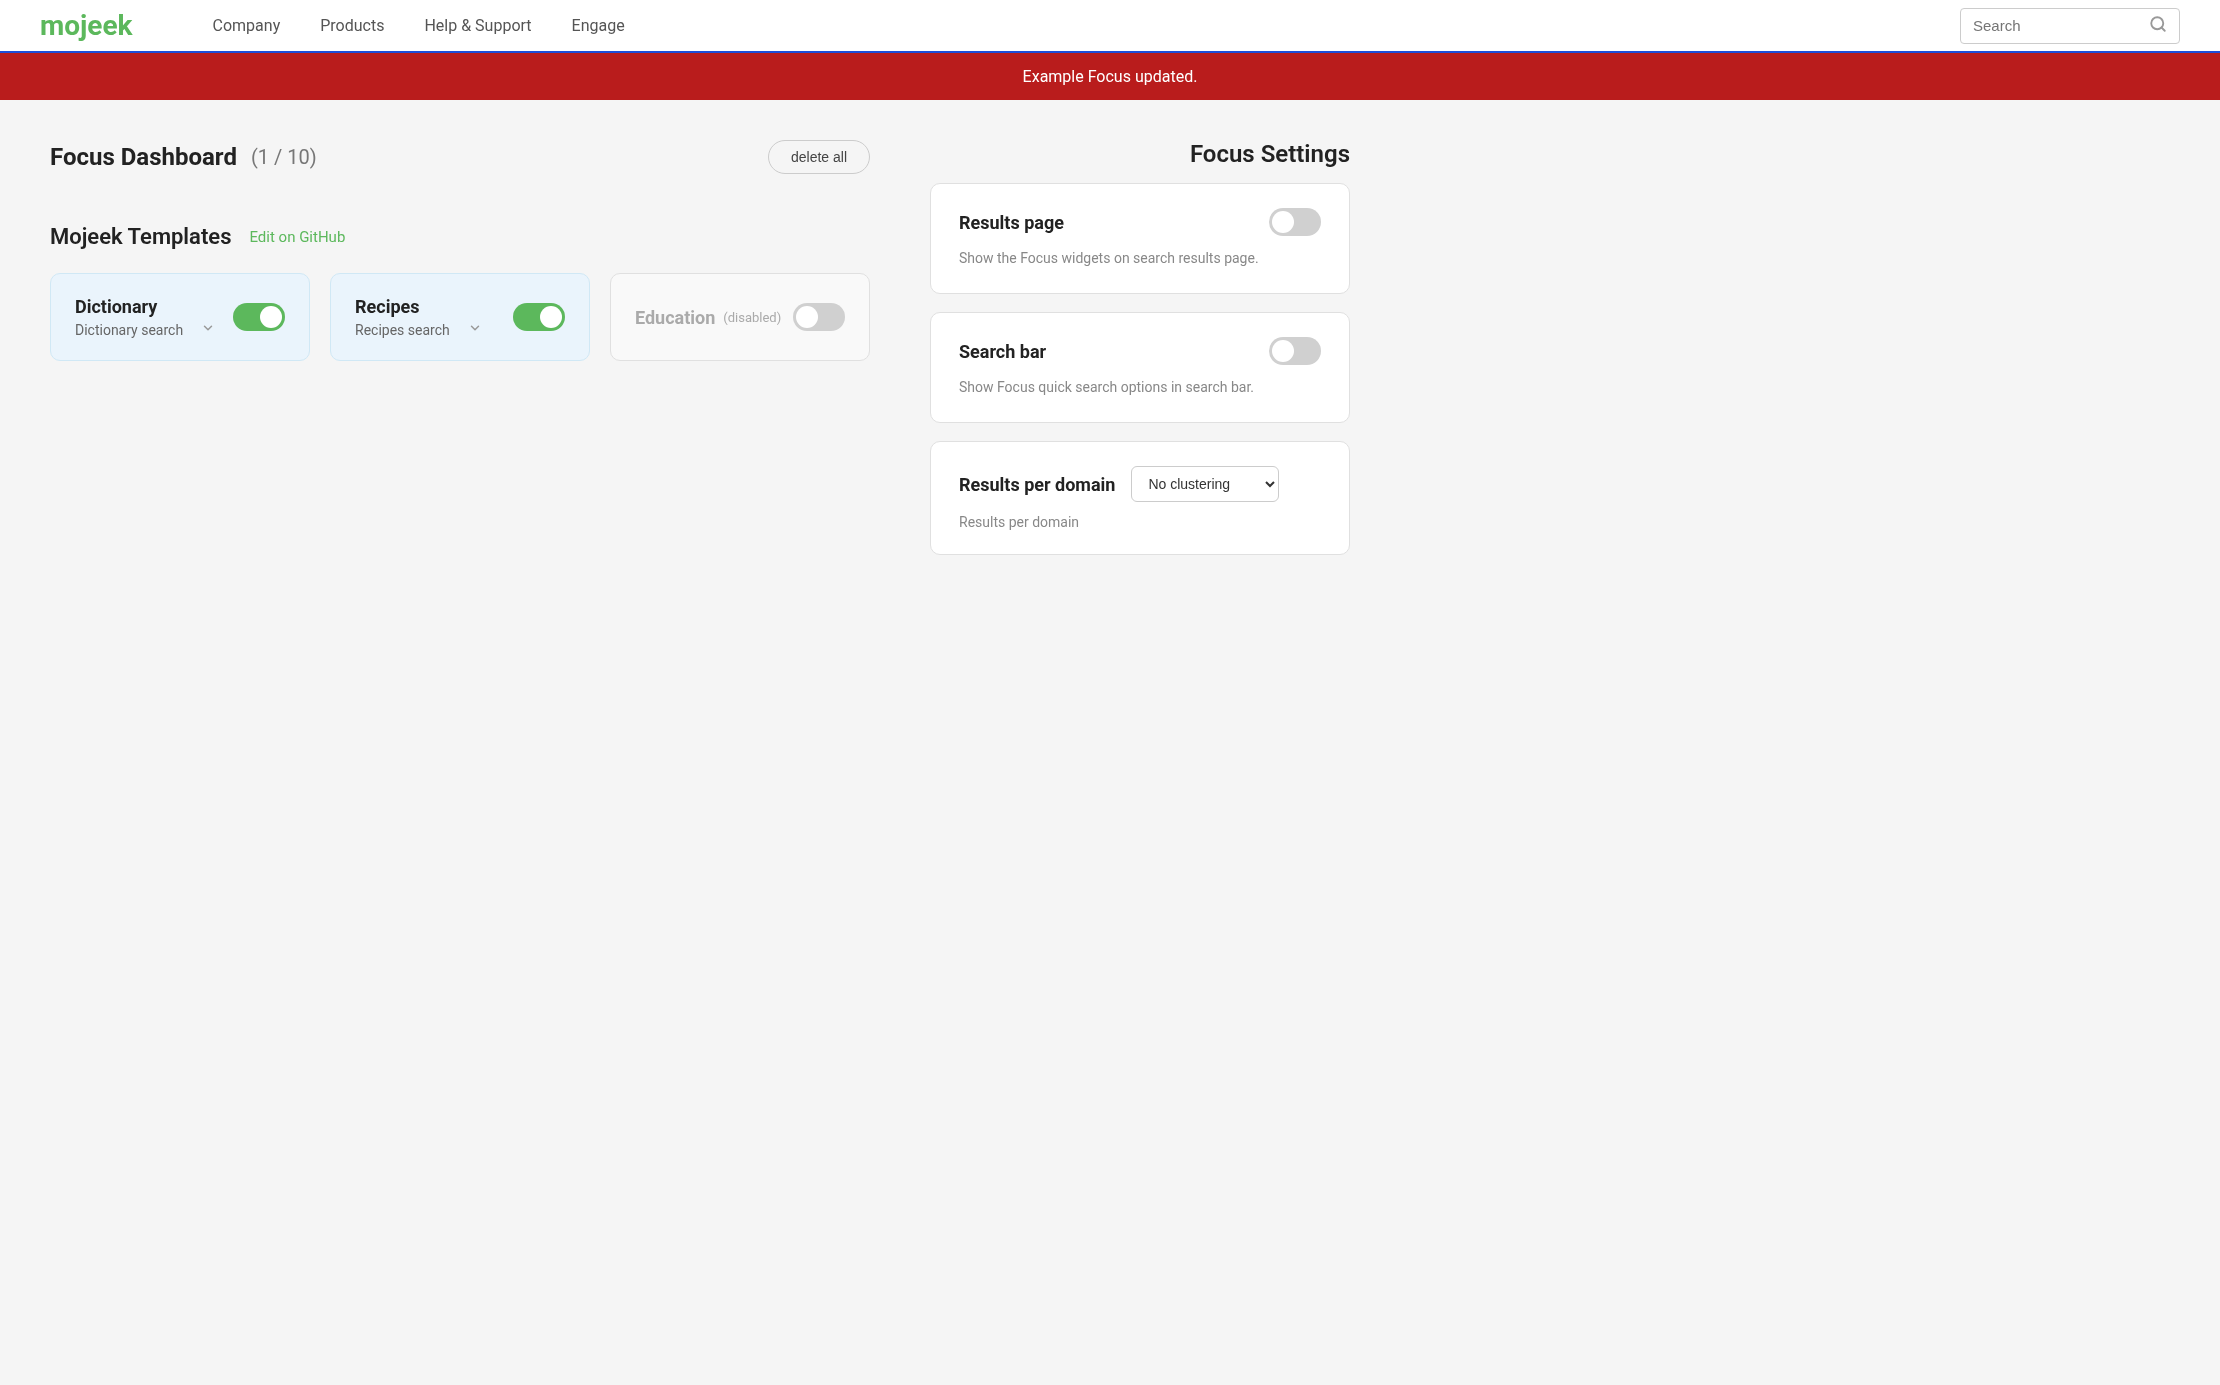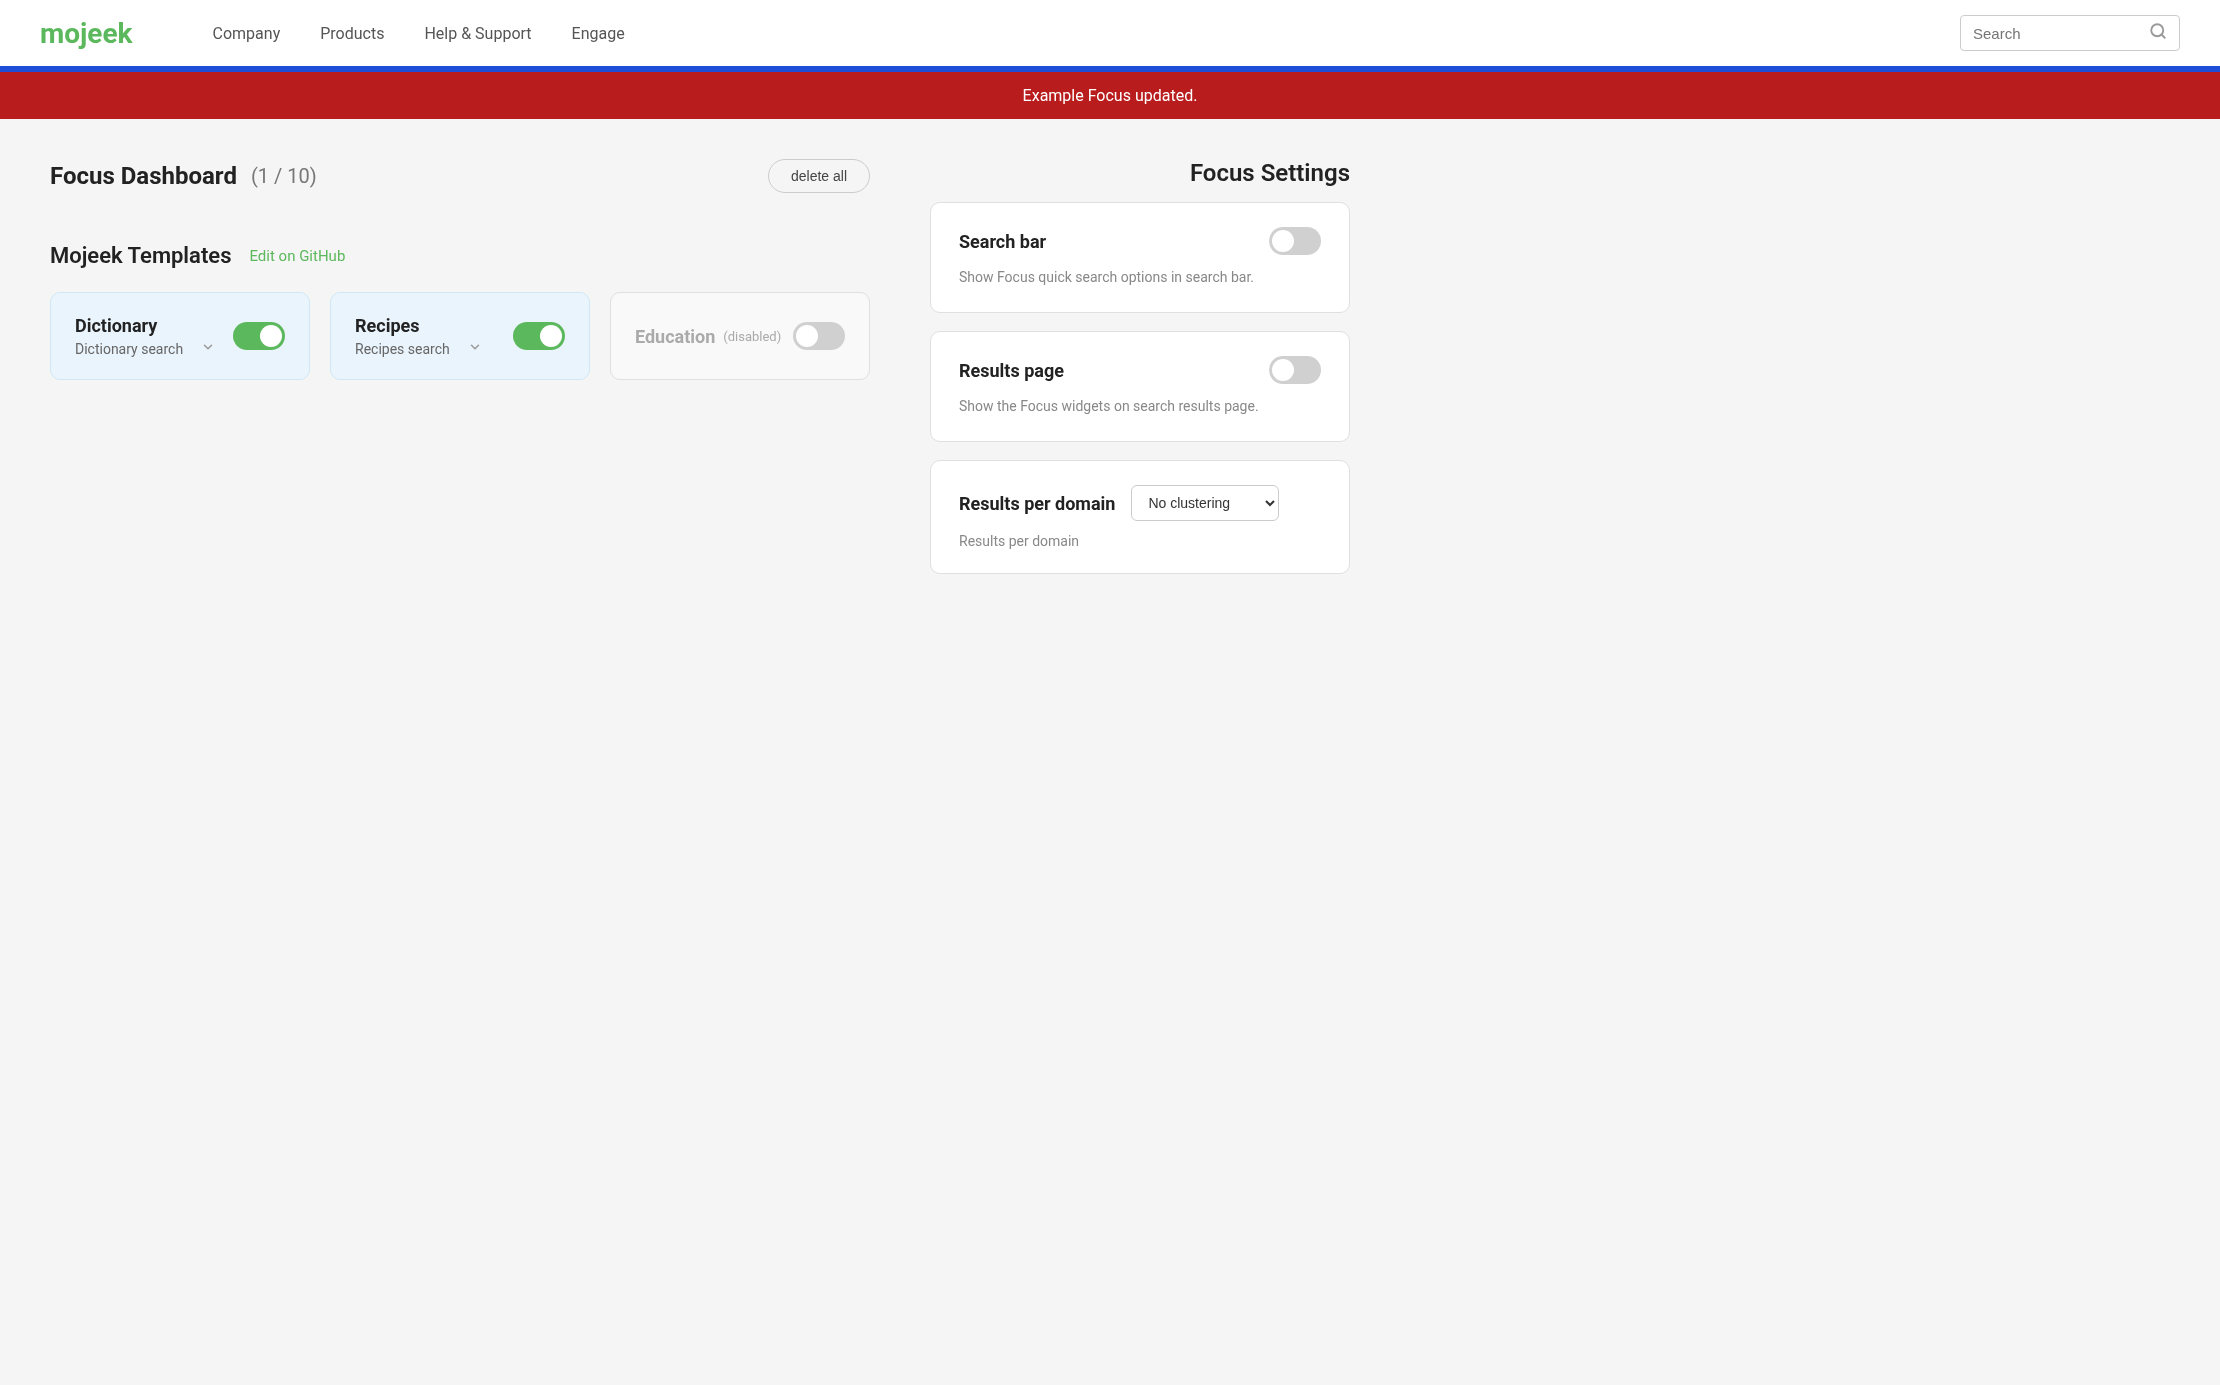--- a/index.html
+++ b/index.html
@@ -9,22 +9,22 @@
       color: #333;
       font-size: 16px;
     }
 
     
     .header {
       background: #fff;
       display: flex;
       align-items: center;
       padding: 0 40px;
-      height: 72px;
-      border-bottom: 6px solid #1d4ed8;
+      height: 53px;
+      border-bottom: 2px solid #1d4ed8;
     }
     .logo {
       font-size: 28px;
       font-weight: 700;
       color: #5cb85c;
       margin-right: 80px;
       text-decoration: none;
     }
     .logo span { color: #5cb85c; }
     .nav {
@@ -440,38 +440,38 @@
       </div>
     </div>
 
   </div>
 
   <div class="right-panel">
     <h2 class="settings-title">Focus Settings</h2>
 
     <div class="settings-card">
       <div class="settings-card-header">
+        <span class="settings-card-title">Results page</span>
+        <label class="toggle off">
+          <input type="checkbox" style="">
+          <span class="toggle-slider"></span>
+        </label>
+      </div>
+      <p class="settings-card-desc">Show the Focus widgets on search results page.</p>
+    </div>
+
+    <div class="settings-card">
+      <div class="settings-card-header">
         <span class="settings-card-title">Search bar</span>
         <label class="toggle off">
           <input type="checkbox" style="">
           <span class="toggle-slider"></span>
         </label>
       </div>
       <p class="settings-card-desc">Show Focus quick search options in search bar.</p>
-    </div>
-
-    <div class="settings-card">
-      <div class="settings-card-header">
-        <span class="settings-card-title">Results page</span>
-        <label class="toggle off">
-          <input type="checkbox" style="">
-          <span class="toggle-slider"></span>
-        </label>
-      </div>
-      <p class="settings-card-desc">Show the Focus widgets on search results page.</p>
     </div>
 
     <div class="settings-card">
       <div class="rpd-header">
         <span class="settings-card-title">Results per domain</span>
         <select class="rpd-select">
           <option>No clustering</option>
           <option>1</option>
           <option>2</option>
           <option>3</option>

